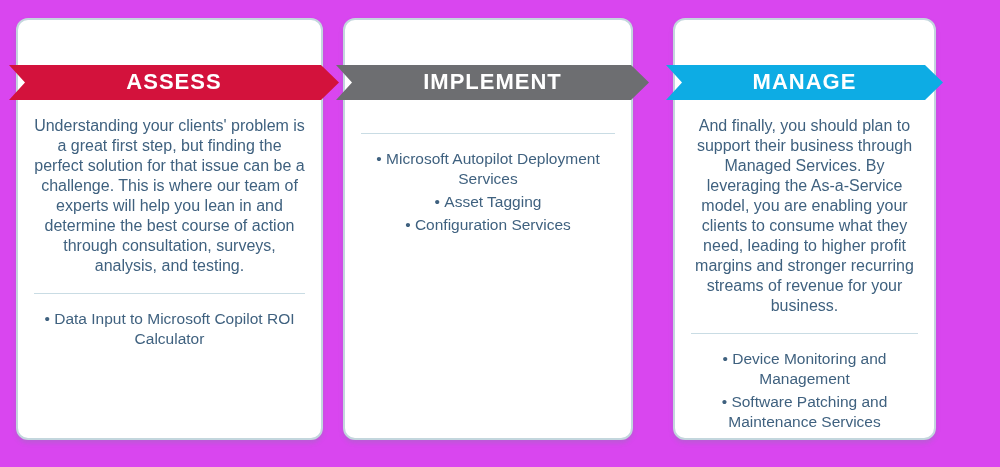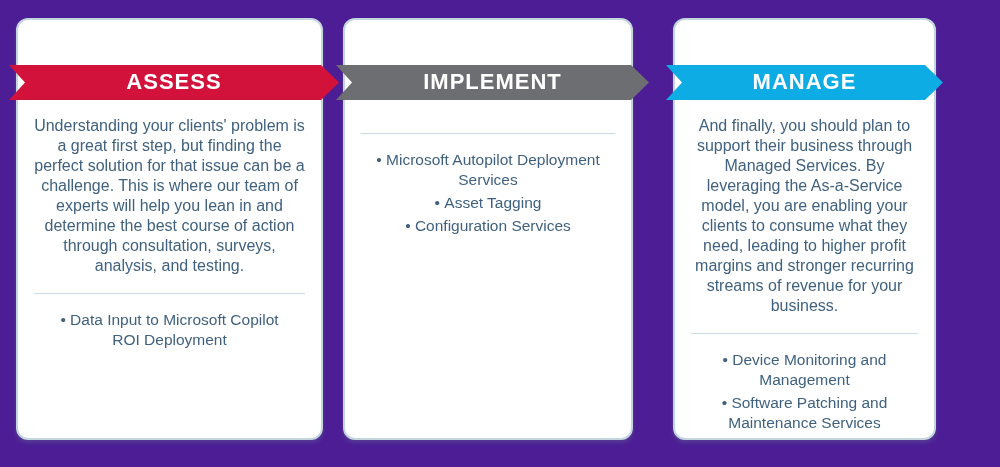--- a/index.html
+++ b/index.html
@@ -60,46 +60,46 @@
   }
 
   .divider {
     height: 0;
     border-top: 1px solid #c9dce4;
     margin: 17px 2px 15px 2px;
   }
 
   .bullet-list {
     list-style: none;
-    margin: 16px;
+    margin: 0;
     padding: 0;
     text-align: center;
     font-size: 15.5px;
     line-height: 20px;
   }
   .bullet-list li {
     margin: 3px 0;
   }
   .bullet-list li::before {
     content: "\2022\00a0";
   }
 </style>
 </head>
 <body>
 
-<div class="canvas" style="color: rgb(63, 97, 127); background: #4c1d95;">
+<div class="canvas" style="color: rgb(63, 97, 127); background: #d946ef;">
 
   <section class="card card-1">
     <div class="arrow" style="background: rgb(211, 18, 60);">
       <span class="arrow-title">ASSESS</span>
     </div>
     <p class="card-body">Understanding your clients' problem is a great first step, but finding the perfect solution for that issue can be a challenge. This is where our team of experts will help you lean in and determine the best course of action through consultation, surveys, analysis, and testing.</p>
     <div class="divider"></div>
     <ul class="bullet-list">
-      <li>Data Input to Microsoft Copilot ROI Deployment</li>
+      <li>Data Input to Microsoft Copilot ROI Calculator</li>
     </ul>
   </section>
 
   <section class="card card-2">
     <div class="arrow" style="background: rgb(109, 110, 113);">
       <span class="arrow-title">IMPLEMENT</span>
     </div>
     <div class="divider"></div>
     <ul class="bullet-list">
       <li>Microsoft Autopilot Deployment Services</li>

